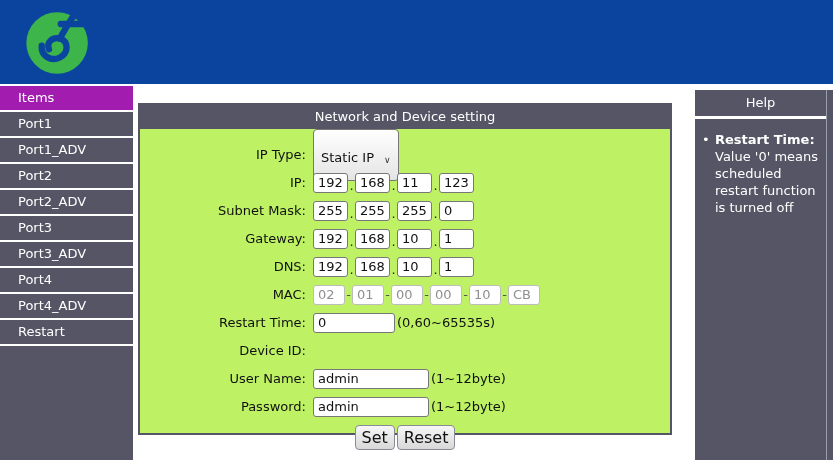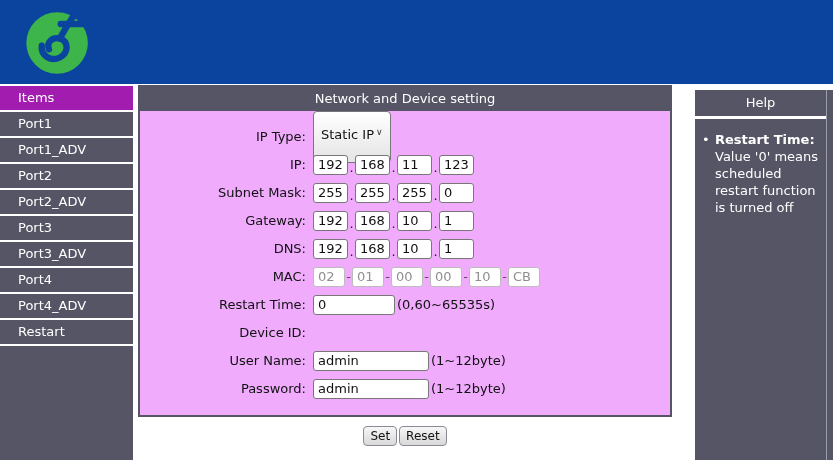--- a/index.html
+++ b/index.html
@@ -21,22 +21,22 @@
   }
   .side-item {
     height:24px; line-height:24px; padding-left:18px;
     color:#ffffff; font-size:13px; border-bottom:2px solid #ffffff;
     cursor:pointer; white-space:nowrap;
   }
   .side-item.active { background:#a21caf; }
 
   
   .panel {
-    position:absolute; left:138px; top:85px; width:534px;
-    box-sizing:border-box; border:2px solid #555566; background:#f0abfc;
+    position:absolute; left:138px; top:103px; width:534px;
+    box-sizing:border-box; border:2px solid #555566; background:#bef264;
   }
   .panel-title {
     height:24px; line-height:24px; background:#555566;
     color:#ffffff; font-size:13px; text-align:center;
   }
   .panel-body { padding:8px 8px 9px 0;margin-left:28px; }
   .row { display:flex; align-items:center; margin:7px 0; height:21px; }
   .flabel {
     width:138px; flex:none; text-align:right; padding-right:7px;
     font-size:13px; color:#111111;
@@ -53,30 +53,30 @@
   .sep.mid { align-self:center; color:#555555; }
   .txt {
     height:18px; font-size:13px; border:1px solid #777777;
     border-radius:3px; padding:0 4px; color:#111111;
   }
   .txt.small { width:72px; }
   .txt.large { width:106px; }
   .hint { font-size:13px; color:#111111; margin-left:2px; white-space:nowrap; }
 
   .fake-select {
-    display:inline-flex; align-items:flex-start; height:20px; padding:15px 7px;
+    display:inline-flex; align-items:flex-end; height:20px; padding:15px 7px;
     border:1px solid #777777; border-radius:4px;
     background:linear-gradient(#ffffff,#e4e4e4);
-    font-size:13px; color:#111111; gap:2px; cursor:pointer;
+    font-size:13px; color:#111111; gap:10px; cursor:pointer;
   }
   .chev { font-size:9px; color:#333333; }
 
   .btnrow { position:absolute; left:138px; top:425px; width:534px; text-align:center; }
   button.act {
-    font-family:"DejaVu Sans", sans-serif; font-size:12px;
+    font-family:"DejaVu Sans", sans-serif; font-size:16px;
     padding:2px 6px; margin:0 1px; cursor:pointer;
     border:1px solid #8a8a96; border-radius:4px;
     background:linear-gradient(#f7f7f7,#d8d8d8); color:#111111;
   }
 
   
   .help-wrap { position:absolute; left:695px; top:90px; right:0; bottom:0; display:flex; }
   .help-main { flex:1; display:flex; flex-direction:column; }
   .help-header {
     height:26px; line-height:26px; background:#555566; color:#ffffff;

